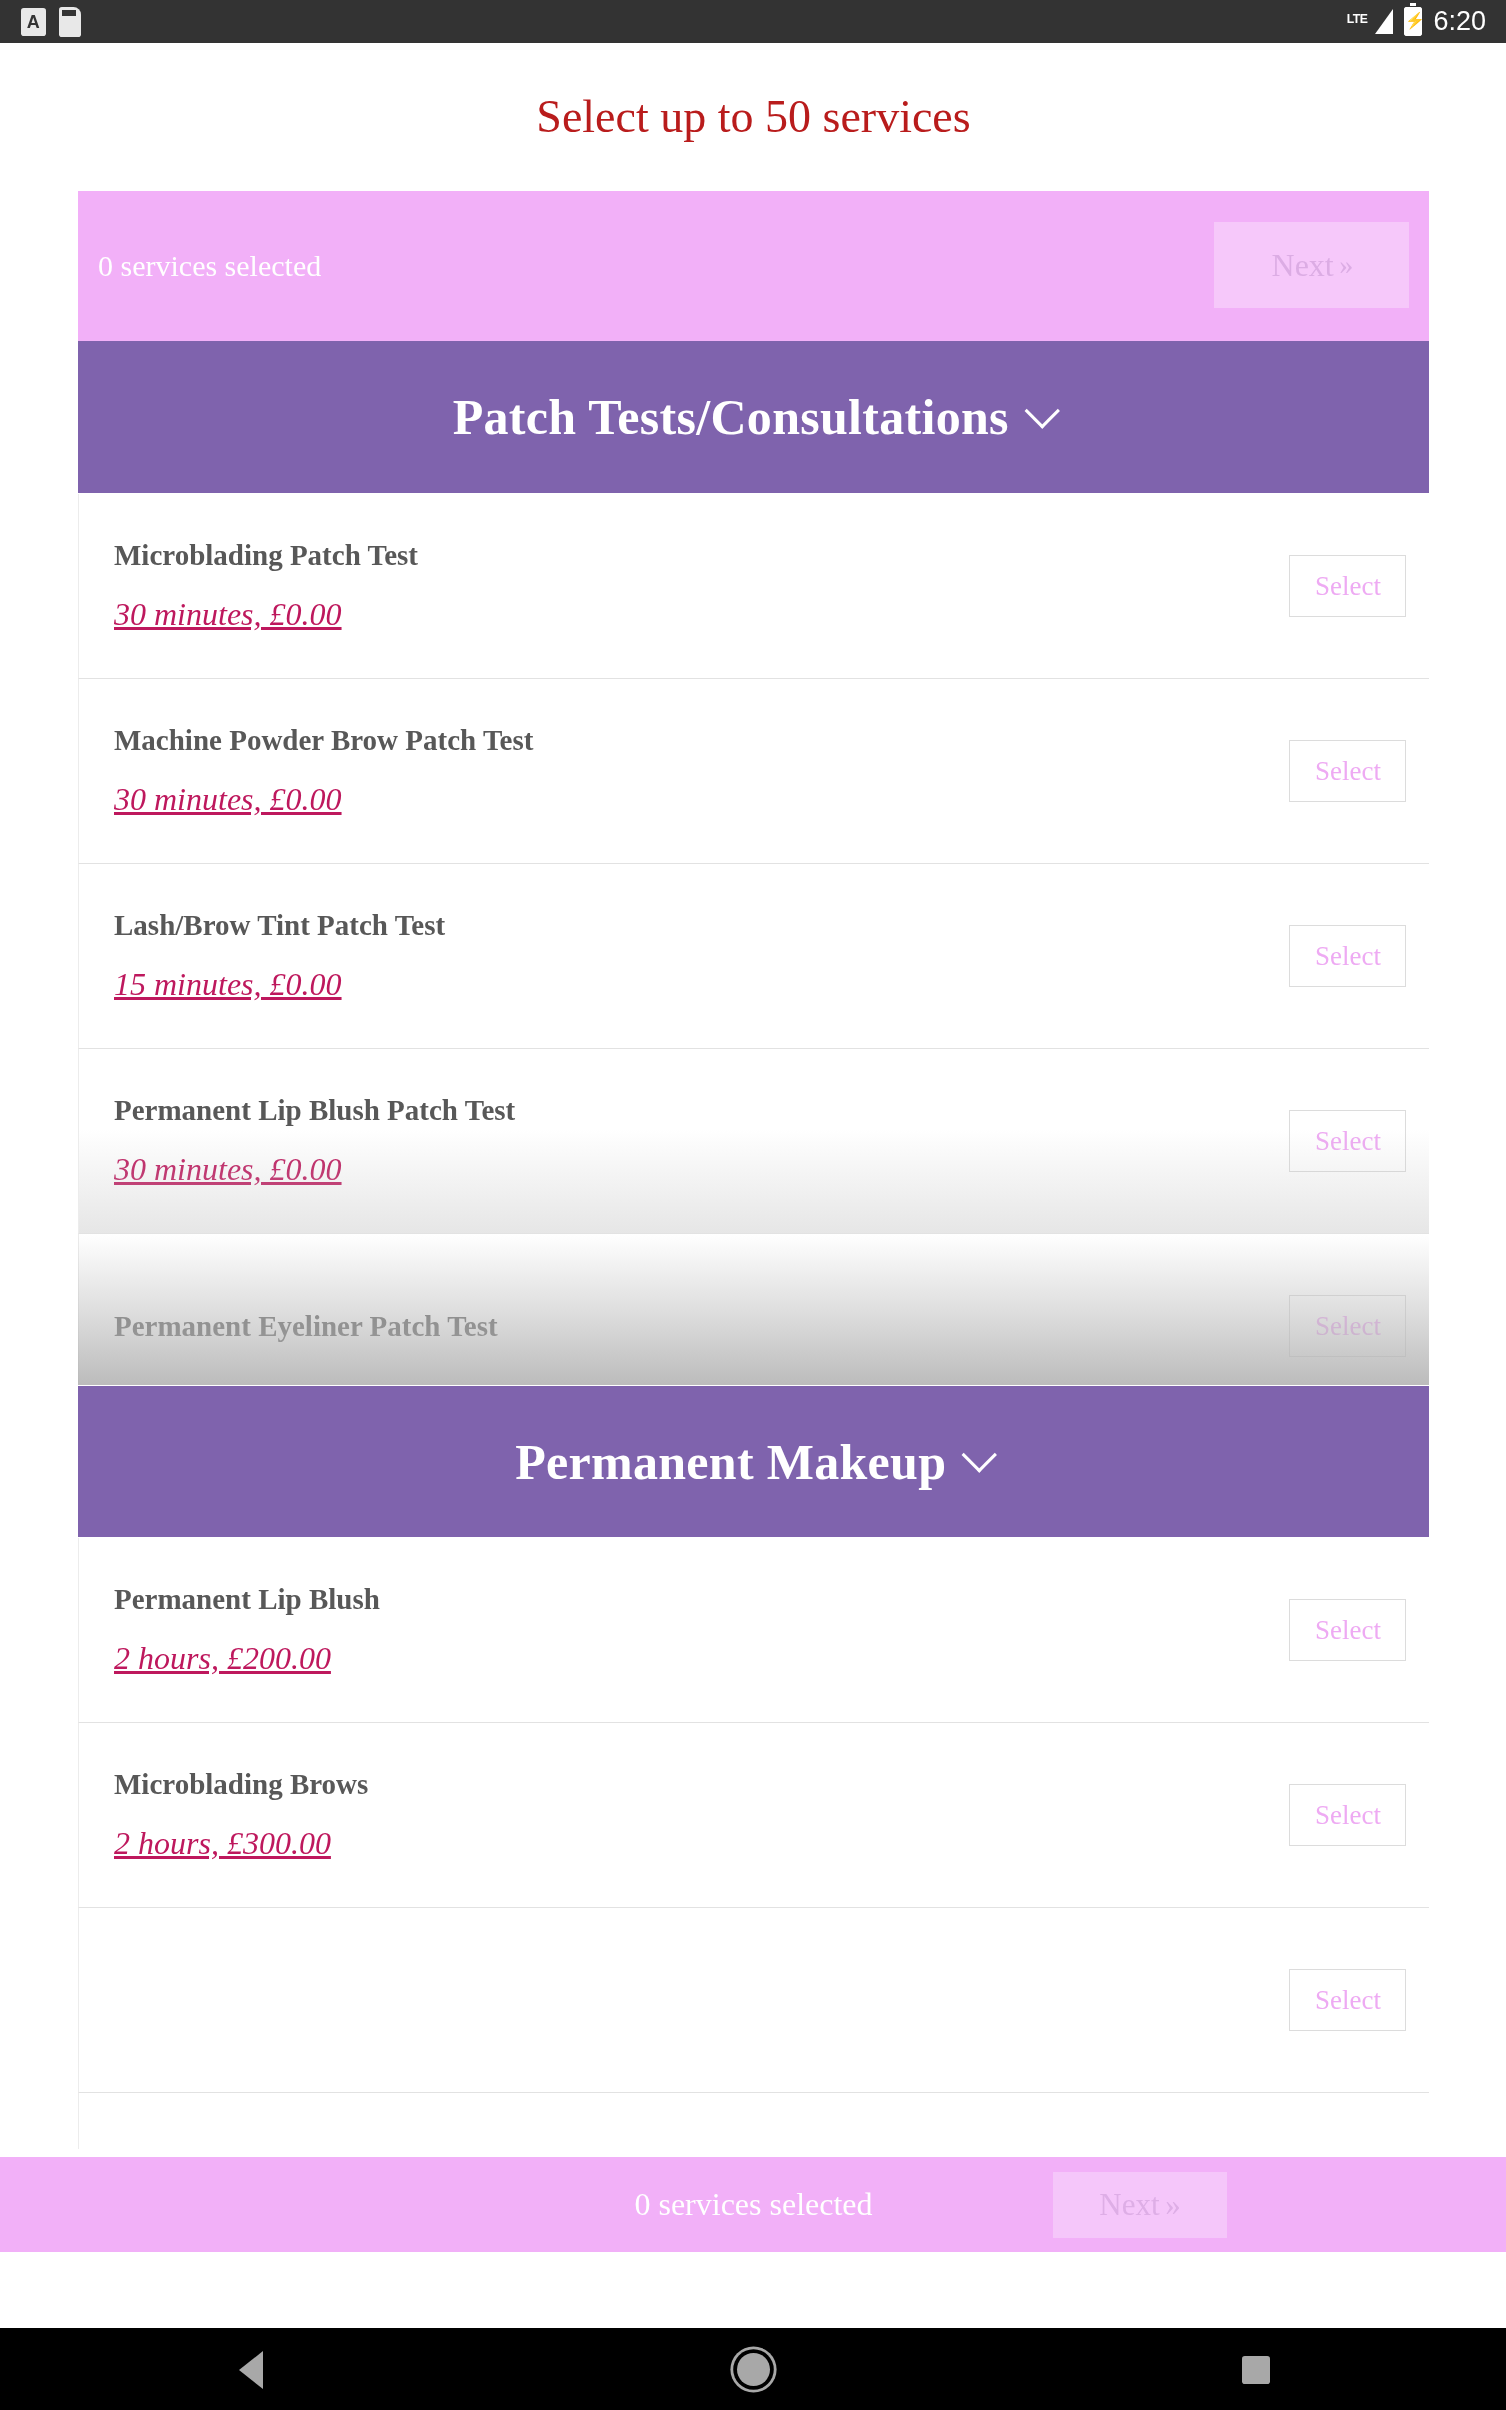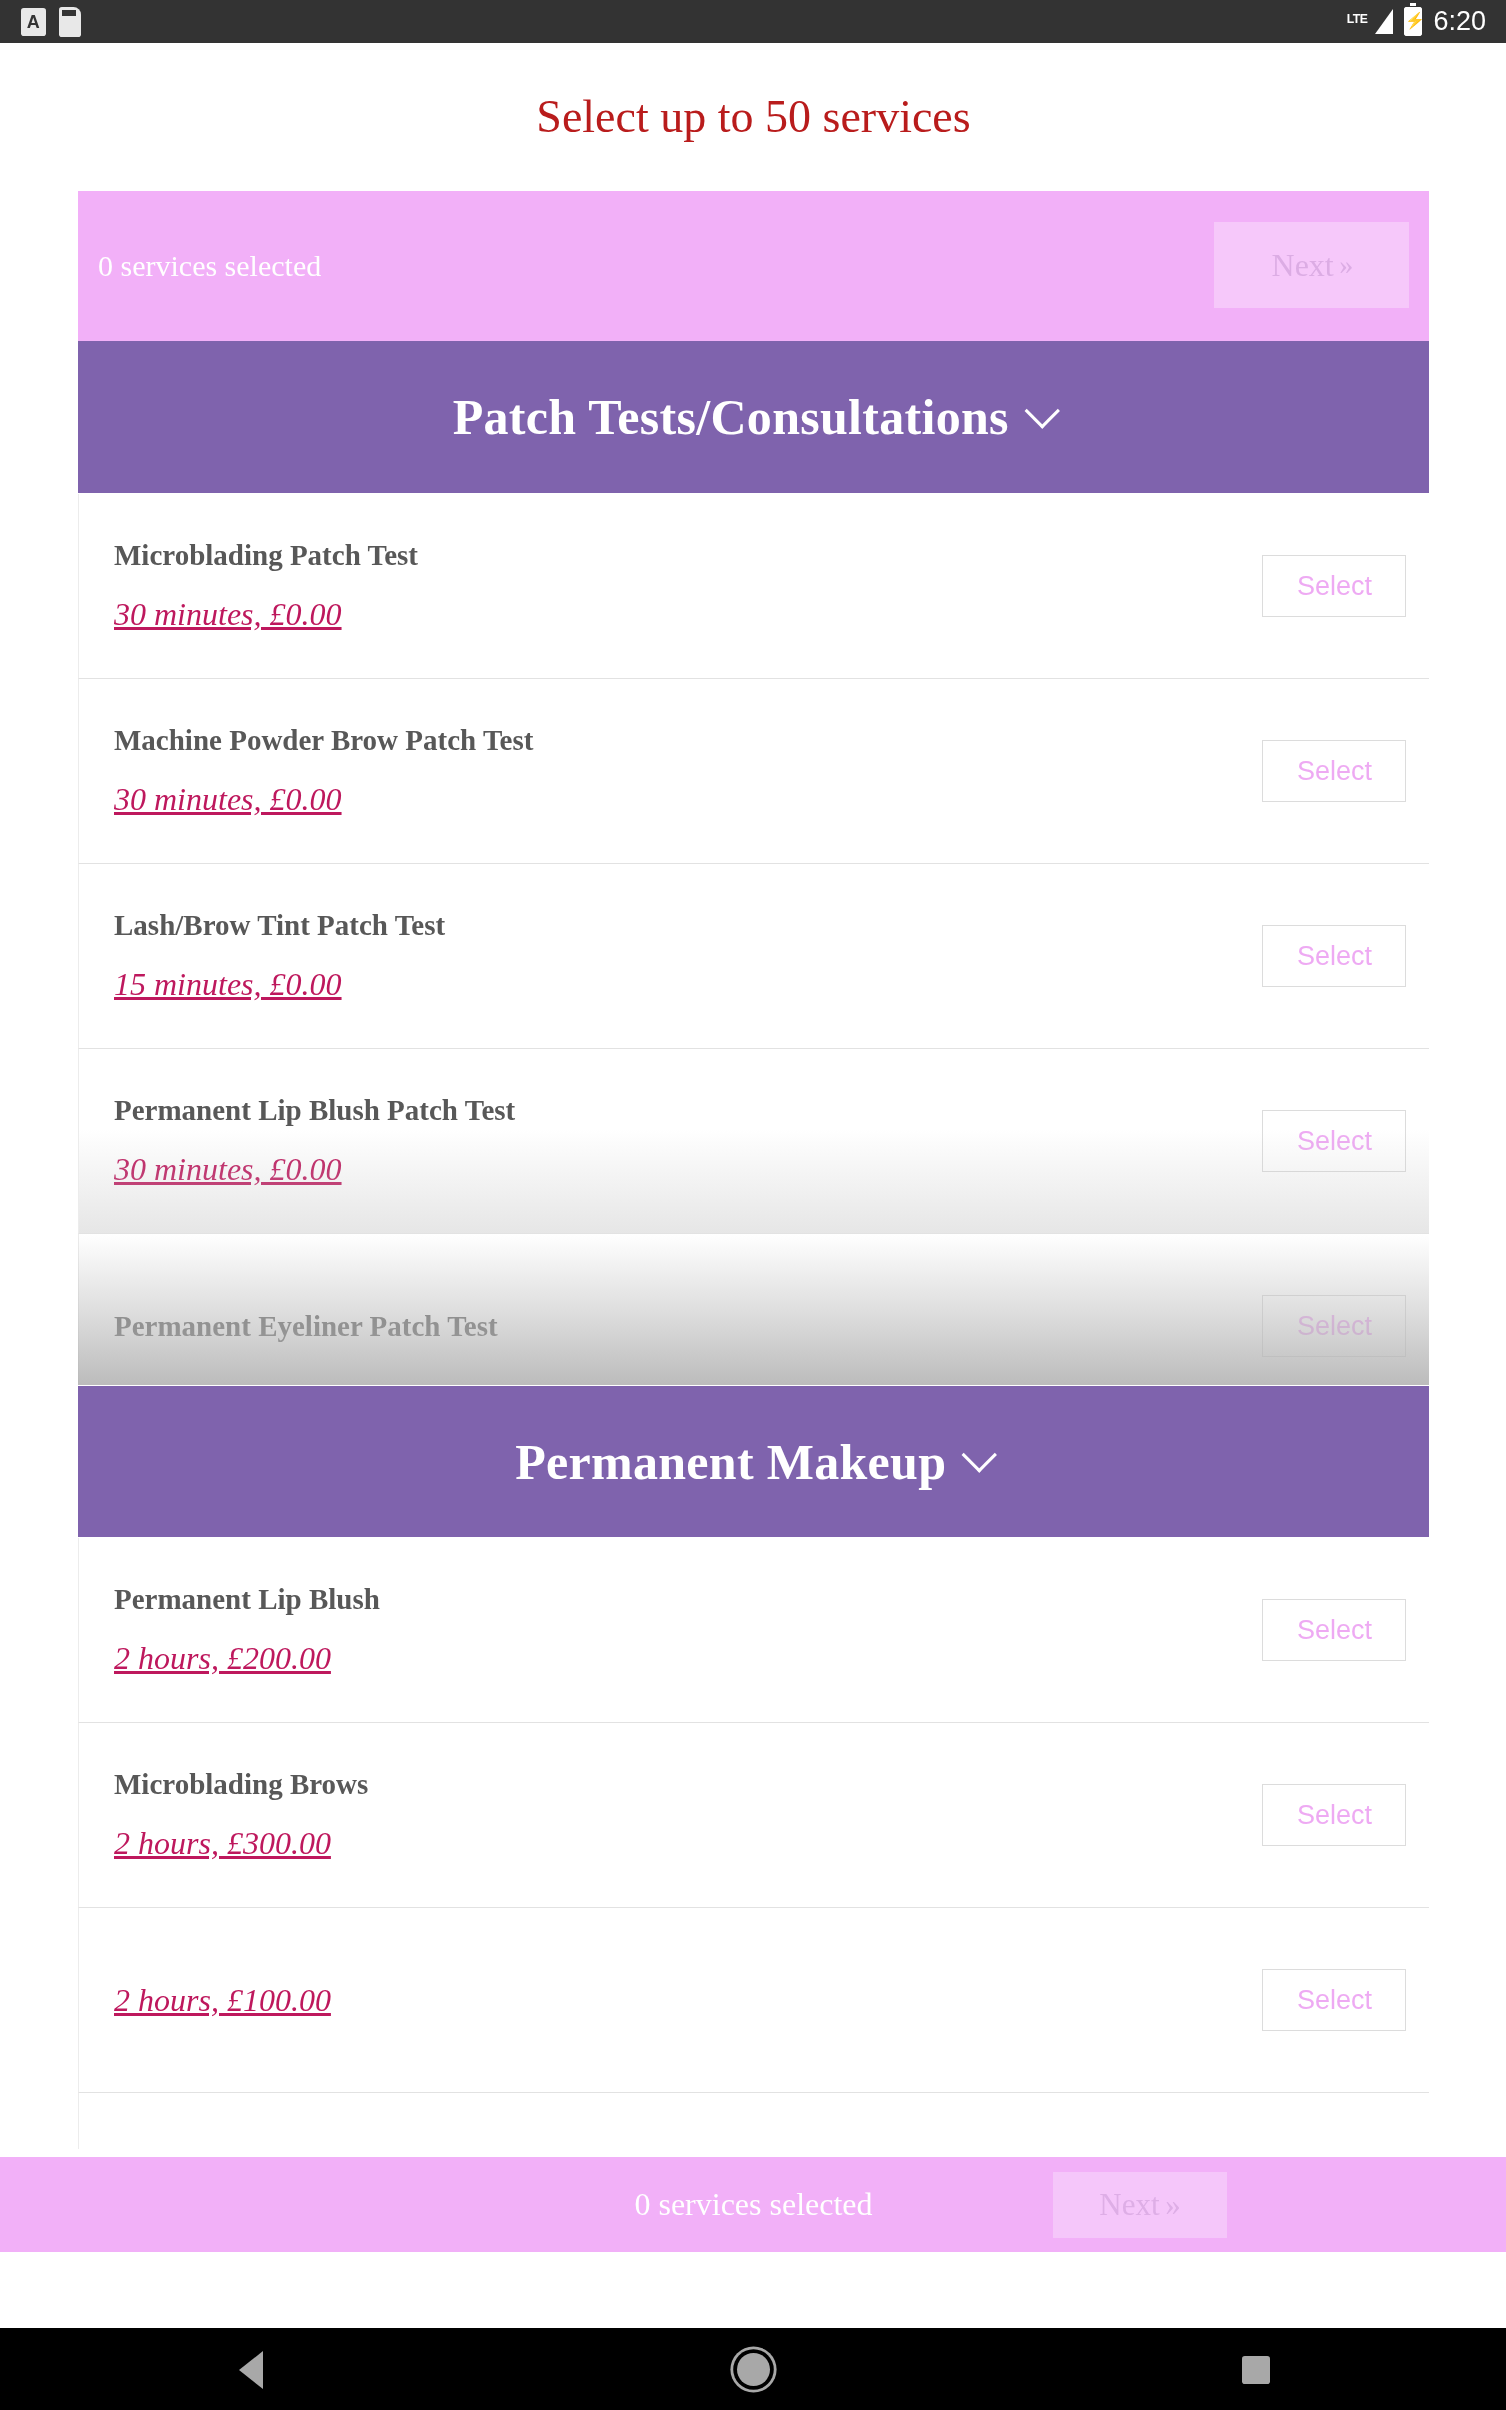--- a/index.html
+++ b/index.html
@@ -204,27 +204,27 @@
     font-style: italic;
     color: #be185d;
     font-family: "Liberation Serif", serif;
     text-decoration: underline;
   }
   .select-btn {
     position: absolute;
     right: 22.6px;
     top: 50%;
     transform: translateY(-50%);
-    width: 144px;
+    width: 117px;
     height: 62px;
     background: #ffffff;
     border: 0.9px solid #dcdcdc;
     color: #eeaaf3;
     font-size: 27px;
-    font-family: Liberation Sans, sans-serif;
+    font-family: Liberation Serif, serif;
     display: flex;
     align-items: center;
     justify-content: center;
   }
 
   
   .fade-wrap {
     position: relative;
     height: 151px;
     overflow: hidden;
@@ -425,21 +425,20 @@
       <div class="svc-row">
         <div class="svc-info">
           <div class="svc-name">Microblading Brows</div>
           <div class="svc-meta">2 hours, £300.00</div>
         </div>
         <div class="select-btn">Select</div>
       </div>
 
       <div class="svc-row" style="border-bottom:0.9px solid #e2e2e2;">
         <div class="svc-info">
-          <div class="svc-meta">2 hours, £100.00</div>
         </div>
         <div class="select-btn">Select</div>
       </div>
 
       <div class="svc-row" style="height:56px;border-bottom:none;"></div>
     </div>
   </div>
 
 
   <div class="bottom-bar">

